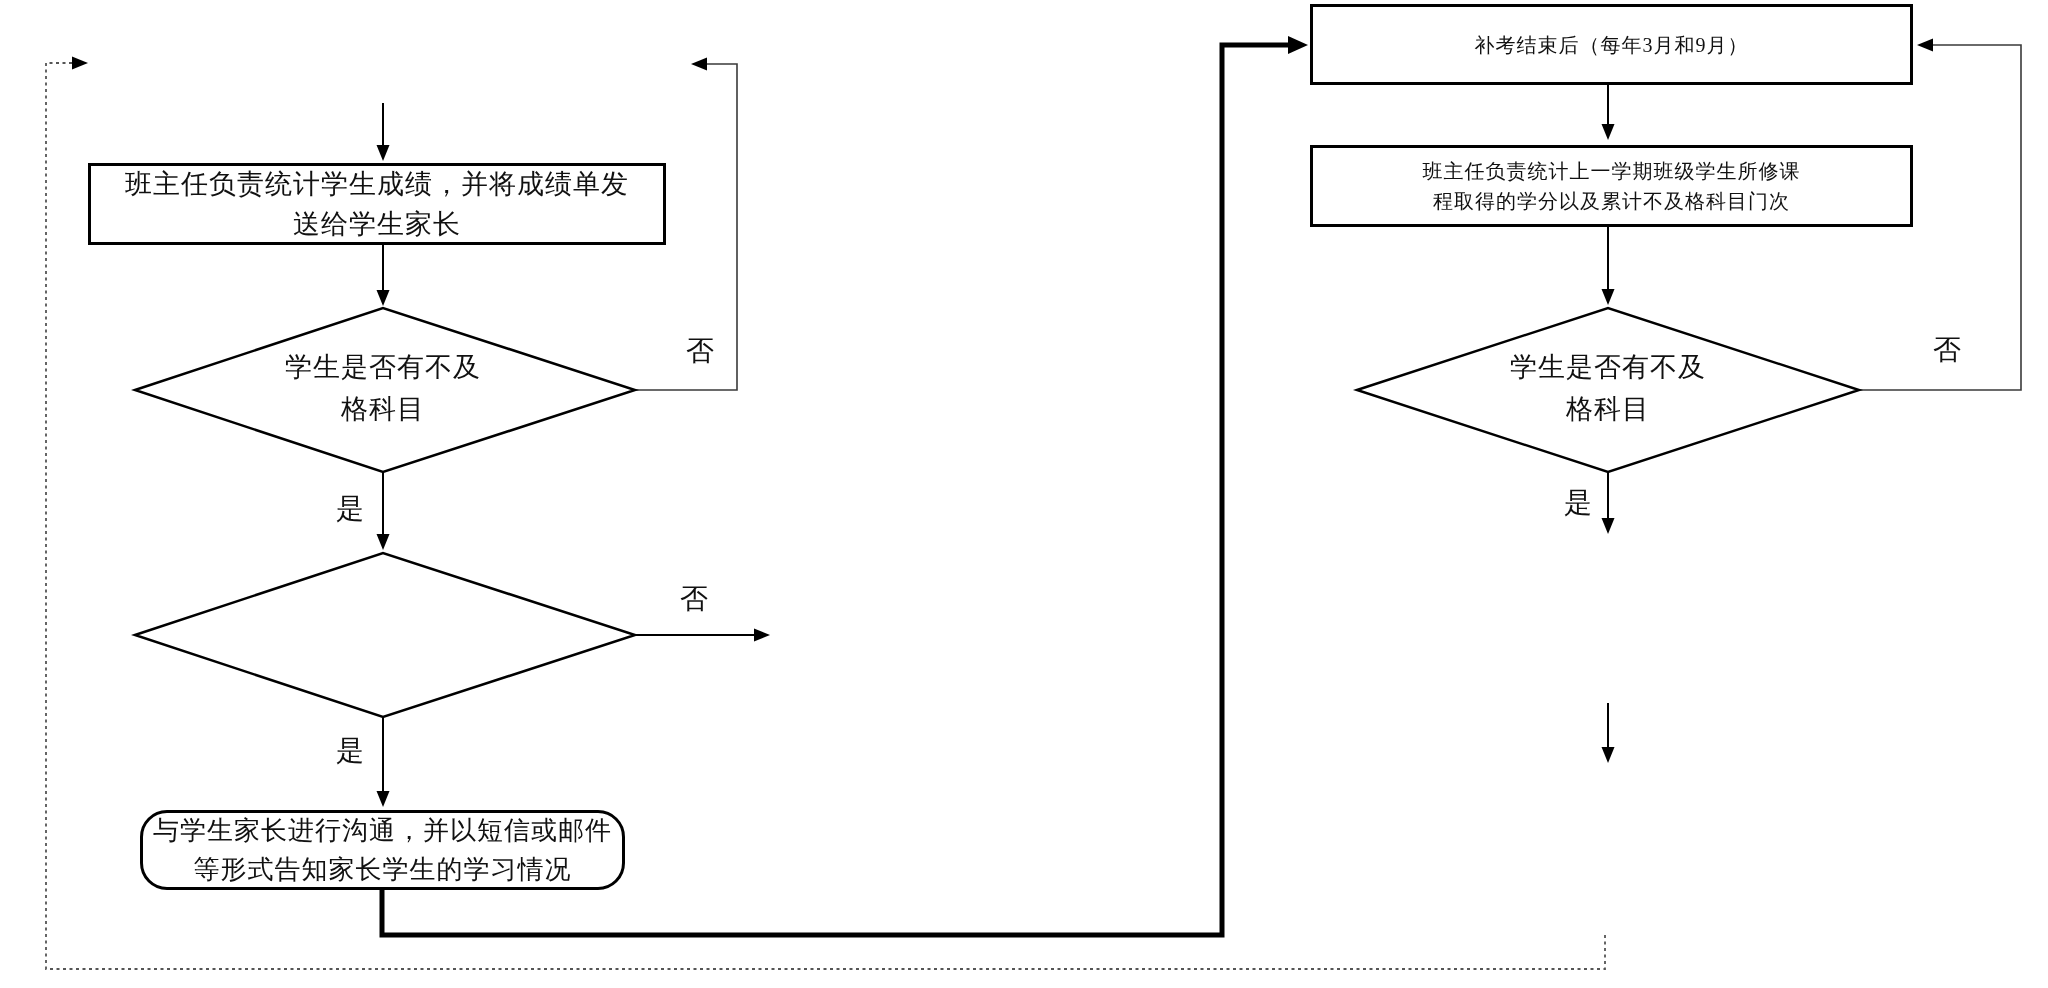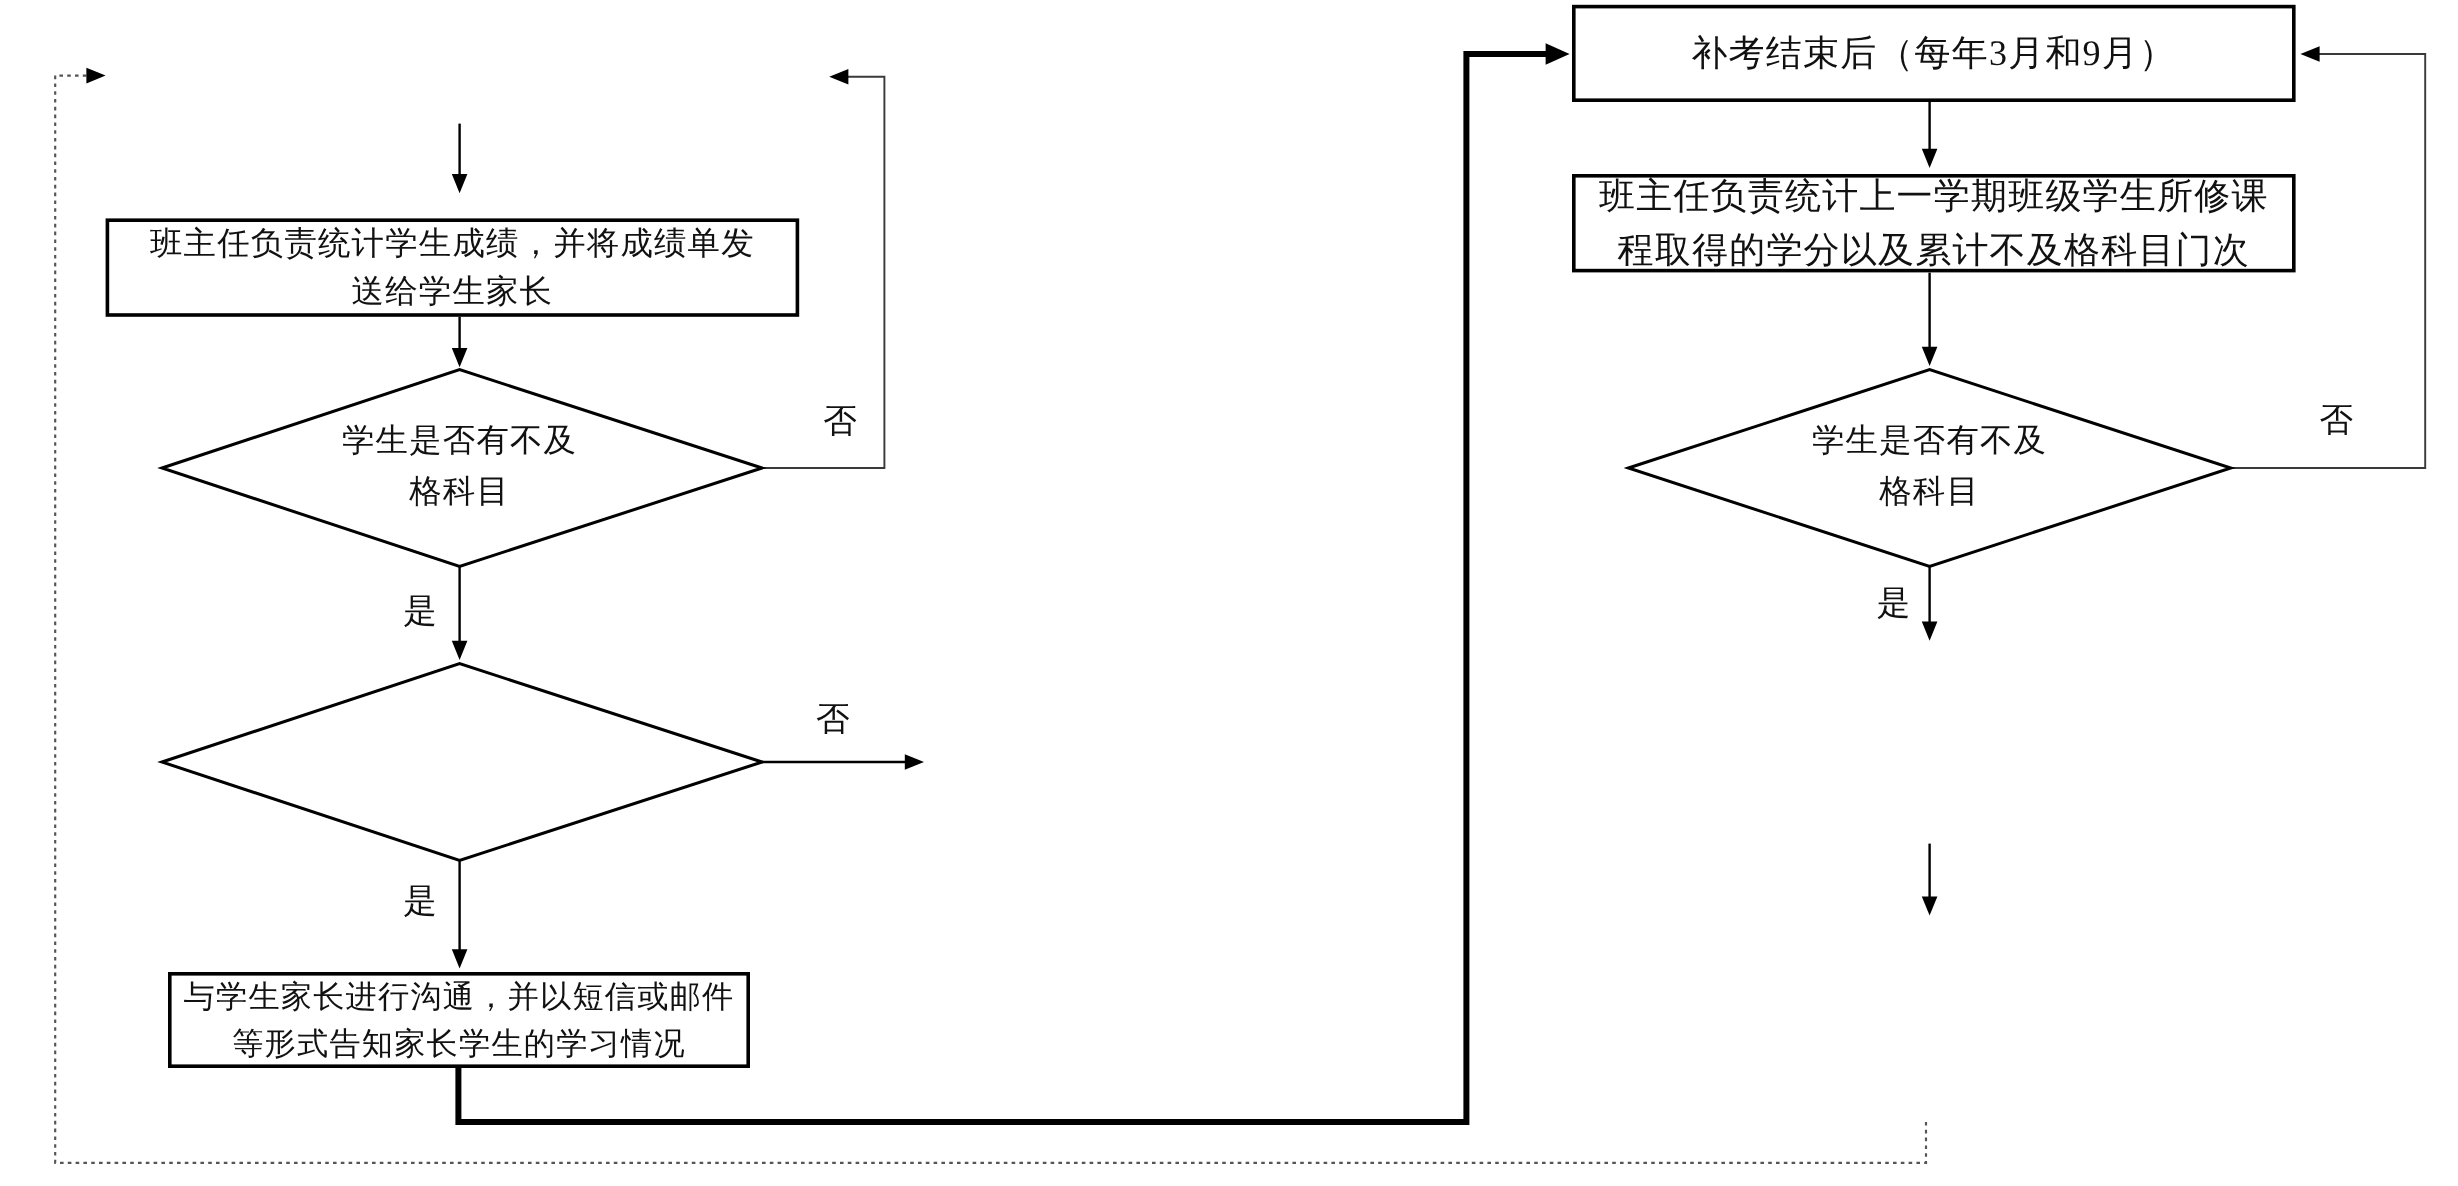--- a/index.html
+++ b/index.html
@@ -15,21 +15,21 @@
   }
   .dtext{
     position:absolute;display:flex;align-items:center;justify-content:center;
     text-align:center;white-space:pre-line;color:#111;line-height:1.55;letter-spacing:1px;
     background:transparent;border:none;
   }
   .lbl{
     position:absolute;transform:translate(-50%,-50%);font-size:28px;color:#111;
     background:#fff;padding:0 2px;letter-spacing:0;
   }
-  .f27{font-size:27px;} .f26{font-size:26px;} .f23{font-size:23px;line-height:1.6;} .f28{font-size:30px;}
+  .f27{font-size:27px;} .f26{font-size:26px;border-radius:27px;} .f23{font-size:23px;line-height:1.6;} .f28{font-size:20px;}
 </style>
 </head>
 <body>
 
 <div class="canvas">
 
   <svg class="layer" viewBox="0 0 2048 988">
 
     <g stroke="#000" stroke-width="2" fill="none">
       <path d="M383,103 V158"></path>
@@ -80,21 +80,21 @@
     </g>
 
     <g fill="#ffffff" stroke="#000" stroke-width="2.5">
       <polygon points="135,390 383,308 635,390 383,472"></polygon>
       <polygon points="135,635 383,553 635,635 383,717"></polygon>
       <polygon points="1357,390 1608,308 1859,390 1608,472"></polygon>
     </g>
   </svg>
 
 
-  <div class="node f27" style="left:88px;top:163px;width:578px;height:82px;margin-top:19px;">班主任负责统计学生成绩，并将成绩单发
+  <div class="node f27" style="left:88px;top:163px;width:578px;height:82px;">班主任负责统计学生成绩，并将成绩单发
 送给学生家长</div>
 
   <div class="dtext f27" style="left:273px;top:330px;width:220px;height:118px;">学生是否有不及
 格科目</div>
 
 
 
   <div class="node f26" style="left:140px;top:810px;width:485px;height:80px;">与学生家长进行沟通，并以短信或邮件
 等形式告知家长学生的学习情况</div>
 

